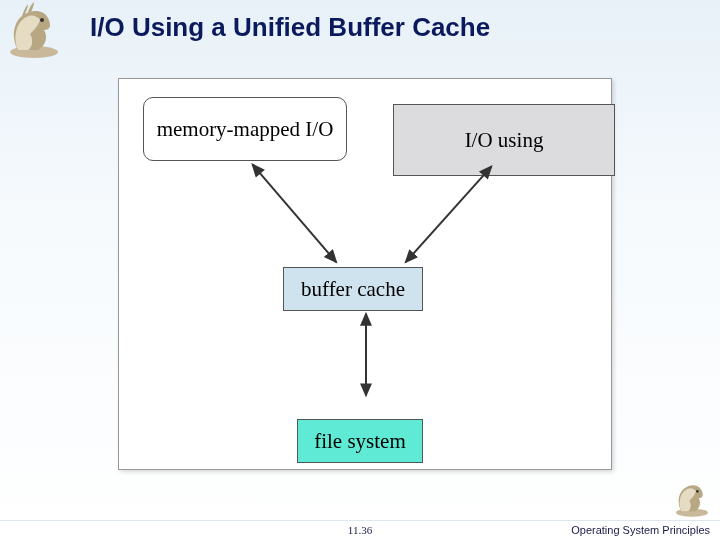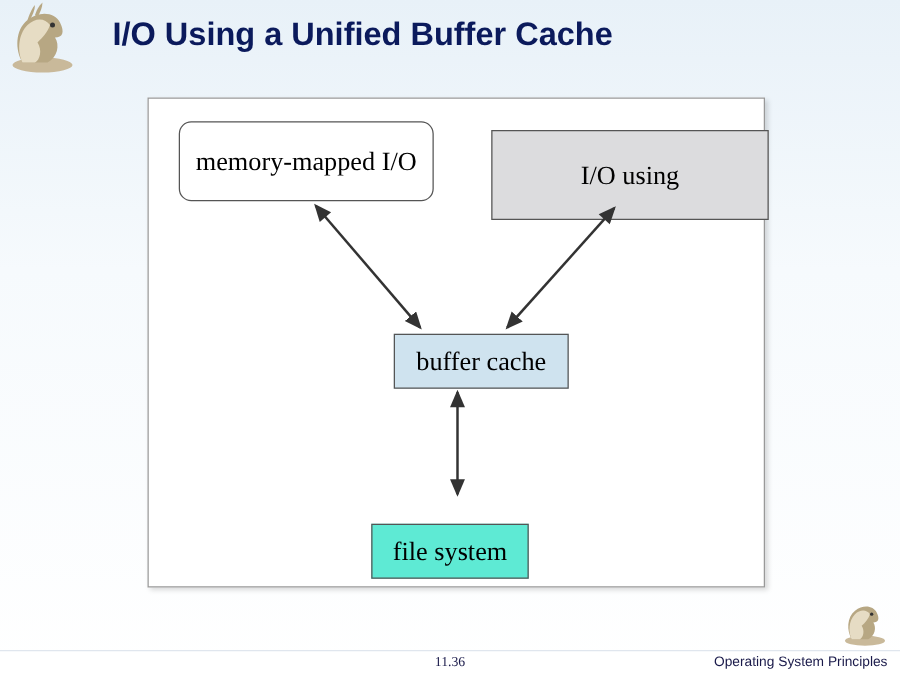--- a/index.html
+++ b/index.html
@@ -40,21 +40,21 @@
     align-items: center;
     justify-content: center;
     text-align: center;
     font-family: "Times New Roman", serif;
     font-size: 21px;
     line-height: 1.15;
     padding: 4px 6px;
   }
   .box-mm { left: 24px; top: 18px; width: 204px; height: 64px; background: #fff; border-radius: 10px; }
   .box-rw { left: 274px; top: 12px; width: 222px; height: 72px; background: #dcdcde; margin-top: 13px; }
-  .box-bc { left: 196px; top: 188px; width: 140px; height: 44px; background: #cfe3ef; }
+  .box-bc { left: 164px; top: 188px; width: 140px; height: 44px; background: #cfe3ef; }
   .box-fs { left: 178px; top: 340px; width: 126px; height: 44px; background: #5eead4; }
   .footer {
     position: absolute;
     left: 0; bottom: 0;
     width: 100%; height: 20px;
     display: flex;
     justify-content: flex-end;
     align-items: center;
     padding: 0 10px 2px 10px;
     font-size: 11px;

